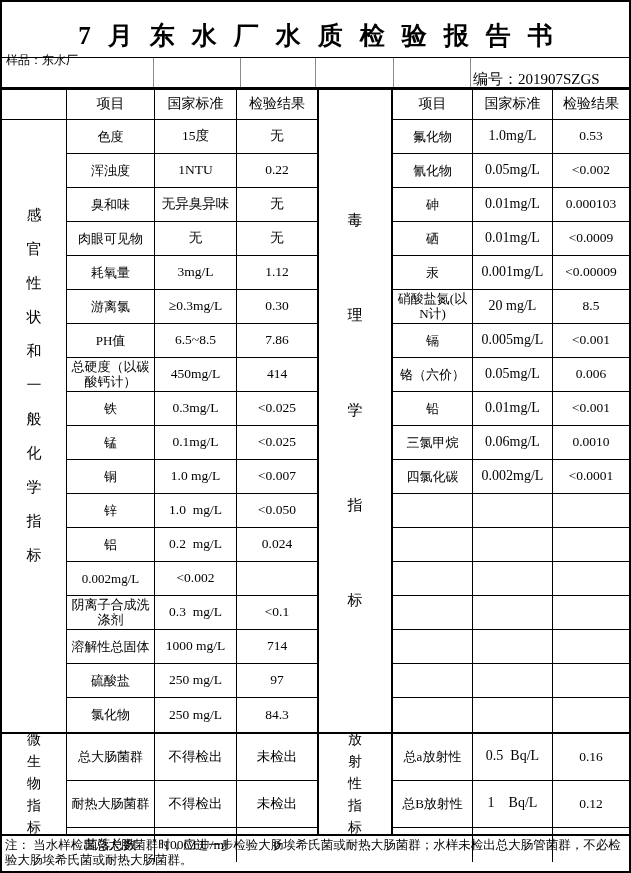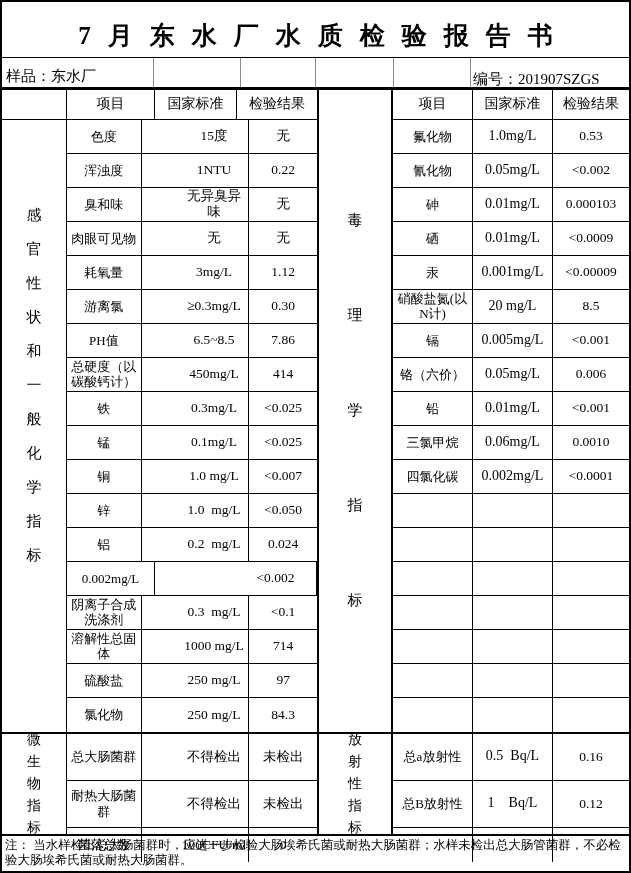--- a/index.html
+++ b/index.html
@@ -16,52 +16,52 @@
   .title {
     height:61px; border-bottom:1px solid #000;
     display:flex; align-items:center; justify-content:center;
     font-size:25px; font-weight:bold; letter-spacing:17px; text-indent:17px;
     white-space:nowrap;
     margin-top:12px;
   }
   
   .inforow { height:44px; border-bottom:3px solid #000; position:relative; }
   .inforow .vline { position:absolute; top:0; bottom:0; width:1px; background:#8a8a8a; }
-  .sample { position:absolute; left:4px; bottom:1px; font-size:15px; }
+  .sample { position:absolute; left:4px; bottom:18px; font-size:12px; }
   .serial { position:absolute; left:471px; top:12px; font-size:15px; }
   
   .grid { border-bottom:2px solid #000; display:flex; flex-direction:column; }
   .gtop { display:flex; height:642px; }
   .gsep { height:2px; background:#000; }
   .gbot { display:flex; height:100px; }
   .colA { width:65px; border-right:1px solid #000; display:flex; flex-direction:column; }
   .corner { height:30px; border-bottom:1px solid #000; }
   .colB { width:250px; display:flex; flex-direction:column; }
   .colC { width:76px; border-left:2px solid #000; border-right:2px solid #000; }
   .colD { width:236px; display:flex; flex-direction:column; }
   .thead { height:30px; border-bottom:1px solid #000; display:flex; }
   .hc { display:flex; align-items:center; justify-content:center; font-size:14px; }
   .colB .hc:nth-child(1){ width:88px; border-right:1px solid #000; }
   .colB .hc:nth-child(2){ width:82px; border-right:1px solid #000; }
   .colB .hc:nth-child(3){ width:80px; }
   .colD .hc:nth-child(1){ width:80px; border-right:1px solid #000; }
   .colD .hc:nth-child(2){ width:80px; border-right:1px solid #000; }
   .colD .hc:nth-child(3){ width:76px; }
   .rows { flex:1; display:flex; flex-direction:column; }
-  .trow { height:34px; display:flex; border-bottom:1px solid #000;justify-content:space-between; }
+  .trow { height:34px; display:flex; border-bottom:1px solid #000; }
   .rows .trow:last-child { border-bottom:none; }
   .gbot .trow { height:47px; }
   .gbot .rows .trow:last-child { height:34px; }
   .tcell {
     display:flex; align-items:center; justify-content:center;
     text-align:center; font-size:13px; line-height:1.18;
     white-space:pre-wrap; overflow:hidden; padding:0 1px;
   }
   .colB .tcell:nth-child(1){ width:88px; border-right:1px solid #000; }
-  .colB .tcell:nth-child(2){ width:82px; border-right:1px solid #000; font-size:13.5px;margin-left:38px; }
+  .colB .tcell:nth-child(2){ width:82px; border-right:1px solid #000; font-size:13.5px; }
   .colB .tcell:nth-child(3){ width:80px; font-size:13.5px; }
   .colD .tcell:nth-child(1){ width:80px; border-right:1px solid #000; }
   .colD .tcell:nth-child(2){ width:80px; border-right:1px solid #000; font-size:14px; }
   .colD .tcell:nth-child(3){ width:76px; font-size:13.5px; }
   
   .vert { display:flex; flex-direction:column; align-items:center; width:100%; height:100%;
           justify-content:center; font-size:15px; }
   .catA span { padding:7.5px 0; }
   .catA { padding-bottom:80px; }
   .catC span { padding:38px 0; }

